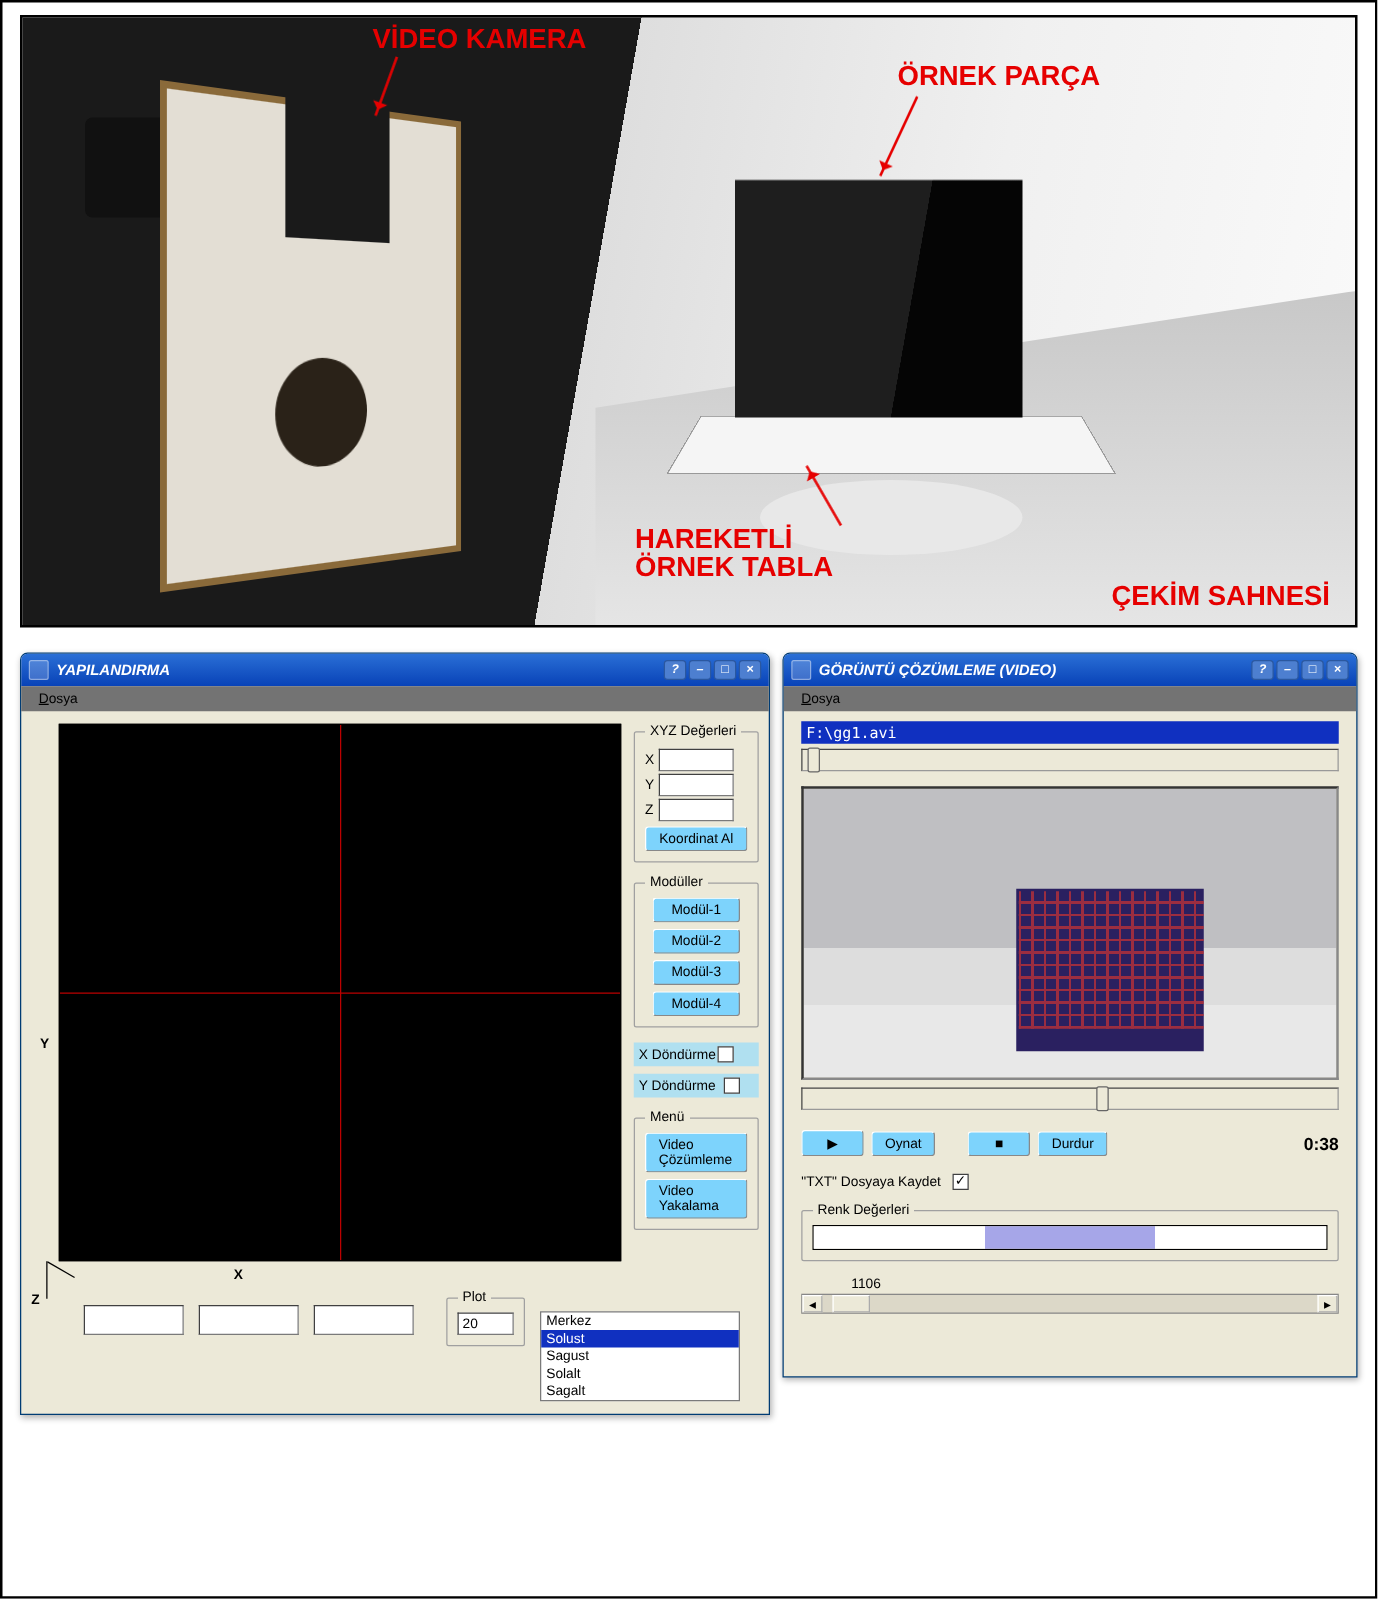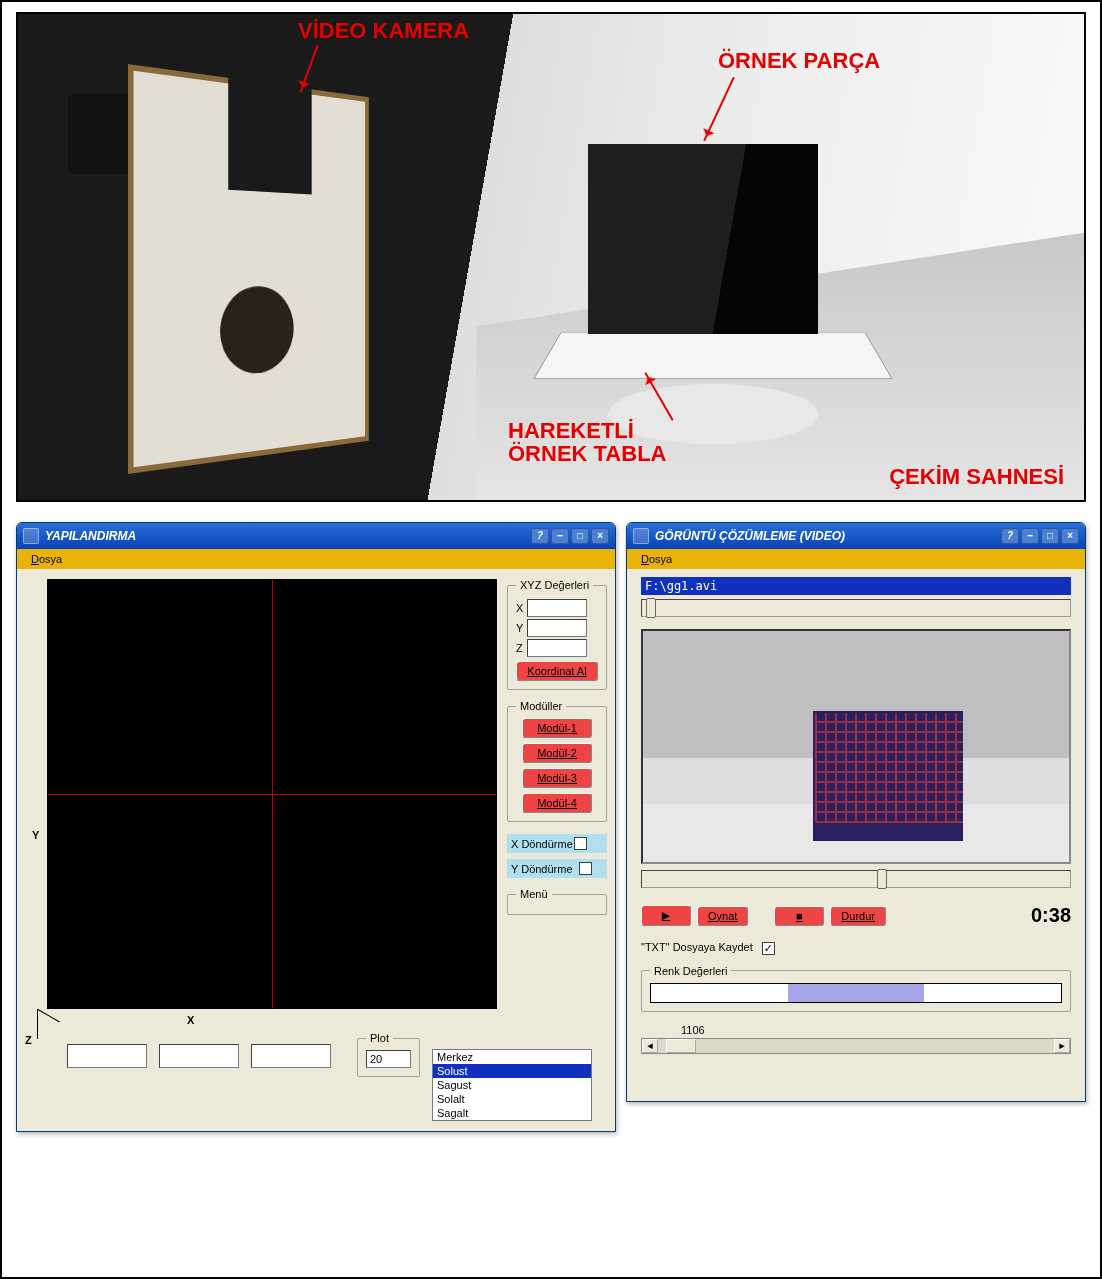--- a/index.html
+++ b/index.html
@@ -48,28 +48,28 @@
     box-shadow:1px 2px 5px rgba(0,0,0,.3);
   }
   .titlebar{
     height:26px;background:linear-gradient(#2a6fd6,#0842b7);
     color:#fff;font-weight:bold;display:flex;align-items:center;padding:0 6px;
     border-radius:5px 5px 0 0;font-size:12px;font-style:italic;
   }
   .titlebar .ticon{width:16px;height:16px;background:#fff3;border:1px solid #fff6;margin-right:6px;border-radius:2px;}
   .titlebar .wbtns{margin-left:auto;display:flex;gap:2px;}
   .titlebar .wbtn{width:18px;height:16px;background:#4d7fd0;border:1px solid #2b58a0;border-radius:3px;color:#fff;display:flex;align-items:center;justify-content:center;font-size:10px;line-height:1;}
-  .menubar{height:20px;display:flex;align-items:center;padding:0 8px;background:#eab308;font-size:11px;}
+  .menubar{height:20px;display:flex;align-items:center;padding:0 8px;background:#737373;font-size:11px;}
   .menuitem{padding:0 6px;text-decoration:underline dotted transparent;}
   .menuitem:first-letter{text-decoration:underline;}
 
   .bevel-btn{
     display:inline-flex;align-items:center;justify-content:center;
-    background:#ef4444;border:1px solid #888;border-top-color:#fff;border-left-color:#fff;
-    border-radius:3px;padding:3px 10px;font-size:11px;text-decoration:underline;
+    background:#7dd3fc;border:1px solid #888;border-top-color:#fff;border-left-color:#fff;
+    border-radius:3px;padding:3px 10px;font-size:11px;
   }
   .xp-input{
     background:#fff;border:1px solid #7a7a7a;border-top-color:#404040;border-left-color:#404040;
     height:18px;padding:0 3px;font-size:11px;
   }
   fieldset{border:1px solid #a0a0a0;padding:6px 8px 8px;border-radius:2px;}
   legend{padding:0 4px;font-size:11px;}
 
   
   .plotarea{background:#000;position:relative;border:1px solid #000;}
@@ -196,20 +196,24 @@
             <span>X Döndürme</span>
             <span class="checkbox"></span>
           </div>
           <div style="background:#b0e0f0;padding:3px 4px;margin-top:6px;display:flex;align-items:center;gap:6px">
             <span>Y Döndürme</span>
             <span class="checkbox"></span>
           </div>
 
           <fieldset style="margin-top:10px">
             <legend>Menü</legend>
+            <div style="display:flex;flex-direction:column;gap:5px;align-items:center">
+              <span class="bevel-btn">Video Çözümleme</span>
+              <span class="bevel-btn">Video Yakalama</span>
+            </div>
           </fieldset>
         </div>
 
         <div style="position:absolute;left:50px;top:475px;display:flex;gap:12px">
           <input class="xp-input" style="width: 80px; height: 24px;">
           <input class="xp-input" style="width: 80px; height: 24px;">
           <input class="xp-input" style="width: 80px; height: 24px;">
         </div>
         <fieldset style="position:absolute;left:340px;top:463px;width:60px">
           <legend>Plot</legend>
@@ -255,21 +259,21 @@
         <div class="slider-track" style="margin-top:6px">
           <div class="slider-thumb" style="left:55%"></div>
         </div>
 
         <div style="display:flex;align-items:center;gap:6px;margin-top:16px">
           <span class="bevel-btn" style="width:50px">▶</span>
           <span class="bevel-btn">Oynat</span>
           <span style="width:14px"></span>
           <span class="bevel-btn" style="width:50px">■</span>
           <span class="bevel-btn">Durdur</span>
-          <span style="margin-left:auto;font-weight:bold;font-size:20px">0:38</span>
+          <span style="margin-left:auto;font-weight:bold;font-size:14px">0:38</span>
         </div>
 
         <div style="margin-top:14px">
           <span>"TXT" Dosyaya Kaydet</span>
           <span class="checkbox checked" style="margin-left:6px"></span>
         </div>
 
         <fieldset style="margin-top:10px">
           <legend>Renk Değerleri</legend>
           <div class="color-bar">

